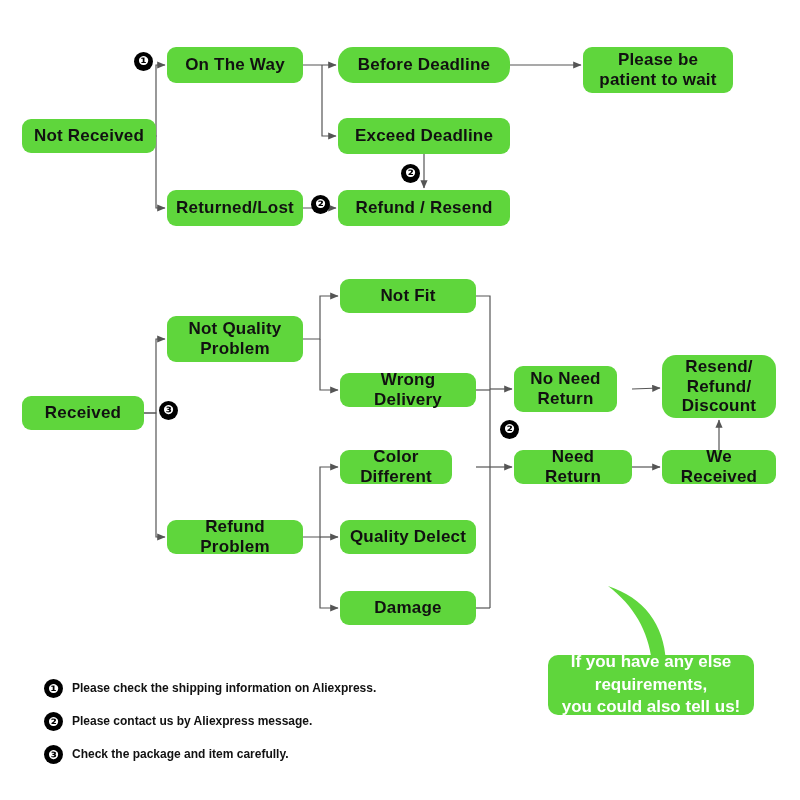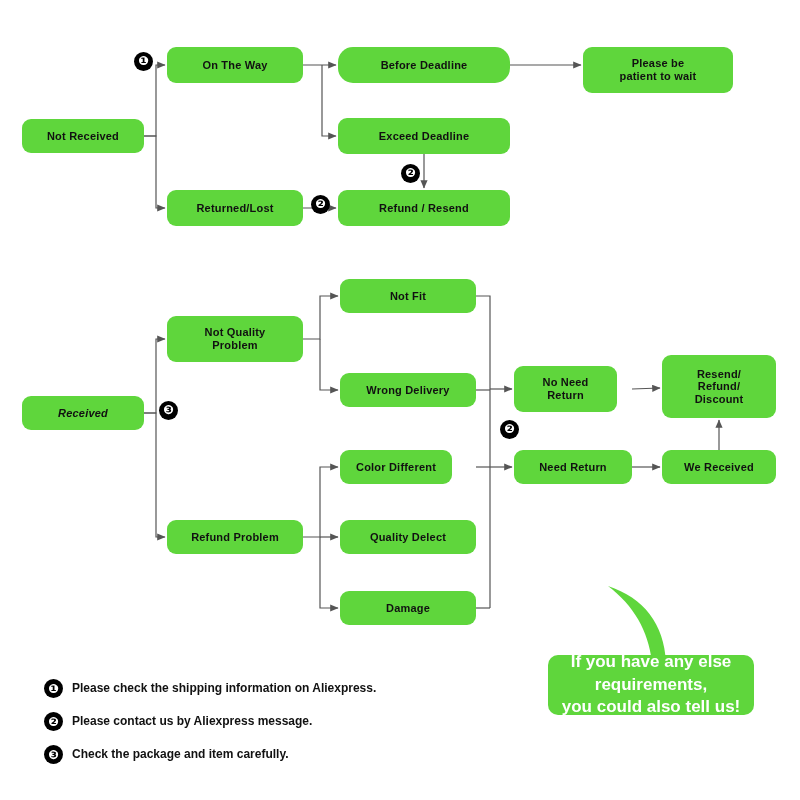--- a/index.html
+++ b/index.html
@@ -16,21 +16,21 @@
     height: 800px;
     background: #ffffff;
     overflow: hidden;
   }
   .node {
     position: absolute;
     background: #5fd63c;
     border-radius: 9px;
     color: #111111;
     font-weight: bold;
-    font-size: 11px;
+    font-size: 17px;
     line-height: 1.15;
     display: flex;
     align-items: center;
     justify-content: center;
     text-align: center;
     box-sizing: border-box;
     padding: 2px 9px;
     letter-spacing: 0.2px;
   }
   svg.wires {
@@ -164,42 +164,42 @@
       <path d="M490,467 L512,467"></path>
 
       <path d="M632,389 L660,388"></path>
 
       <path d="M632,467 L660,467"></path>
 
       <path d="M719,450 L719,420"></path>
     </g>
   </svg>
 
-  <div class="node" style="left:22px;top:119px;width:122px;height:34px;">
+  <div class="node" style="left:22px;top:119px;width:134px;height:34px;">
       <span>Not Received</span>
     </div>
   <div class="node" style="left:167px;top:47px;width:136px;height:36px;">
       <span>On The Way</span>
     </div>
   <div class="node" style="left:167px;top:190px;width:136px;height:36px;">
       <span>Returned/Lost</span>
     </div>
   <div class="node" style="left:338px;top:47px;width:172px;height:36px;border-radius:15px;">
       <span>Before Deadline</span>
     </div>
   <div class="node" style="left:338px;top:118px;width:172px;height:36px;">
       <span>Exceed Deadline</span>
     </div>
   <div class="node" style="left:338px;top:190px;width:172px;height:36px;">
       <span>Refund / Resend</span>
     </div>
   <div class="node" style="left:583px;top:47px;width:150px;height:46px;white-space:pre-line;"><span>Please be
 patient to wait</span></div>
 
-  <div class="node" style="left:22px;top:396px;width:122px;height:34px;font-style:italic;">
+  <div class="node" style="left:22px;top:396px;width:122px;height:34px;">
       <span>Received</span>
     </div>
   <div class="node" style="left:167px;top:316px;width:136px;height:46px;white-space:pre-line;"><span>Not Quality
 Problem</span></div>
   <div class="node" style="left:167px;top:520px;width:136px;height:34px;">
       <span>Refund Problem</span>
     </div>
 
   <div class="node" style="left:340px;top:279px;width:136px;height:34px;">
       <span>Not Fit</span>
@@ -218,21 +218,21 @@
     </div>
 
   <div class="node" style="left:514px;top:366px;width:103px;height:46px;white-space:pre-line;"><span>No Need
 Return</span></div>
   <div class="node" style="left:514px;top:450px;width:118px;height:34px;">
       <span>Need Return</span>
     </div>
   <div class="node" style="left:662px;top:450px;width:114px;height:34px;">
       <span>We Received</span>
     </div>
-  <div class="node" style="left:662px;top:355px;width:114px;height:63px;white-space:pre-line;"><span>Resend/
+  <div class="node" style="left:662px;top:355px;width:114px;height:63px;white-space:pre-line;border-radius:14px;"><span>Resend/
 Refund/
 Discount</span></div>
 
   <div class="marker" style="left:134px;top:52px;">
       <span>❶</span>
     </div>
   <div class="marker" style="left:311px;top:195px;">
       <span>❷</span>
     </div>
   <div class="marker" style="left:401px;top:164px;">

